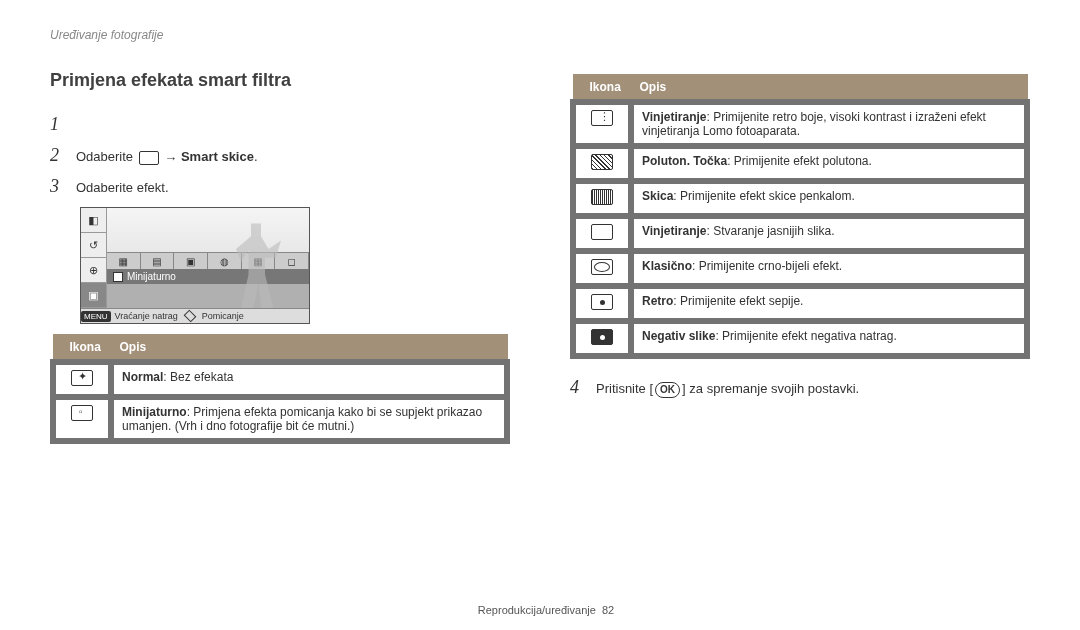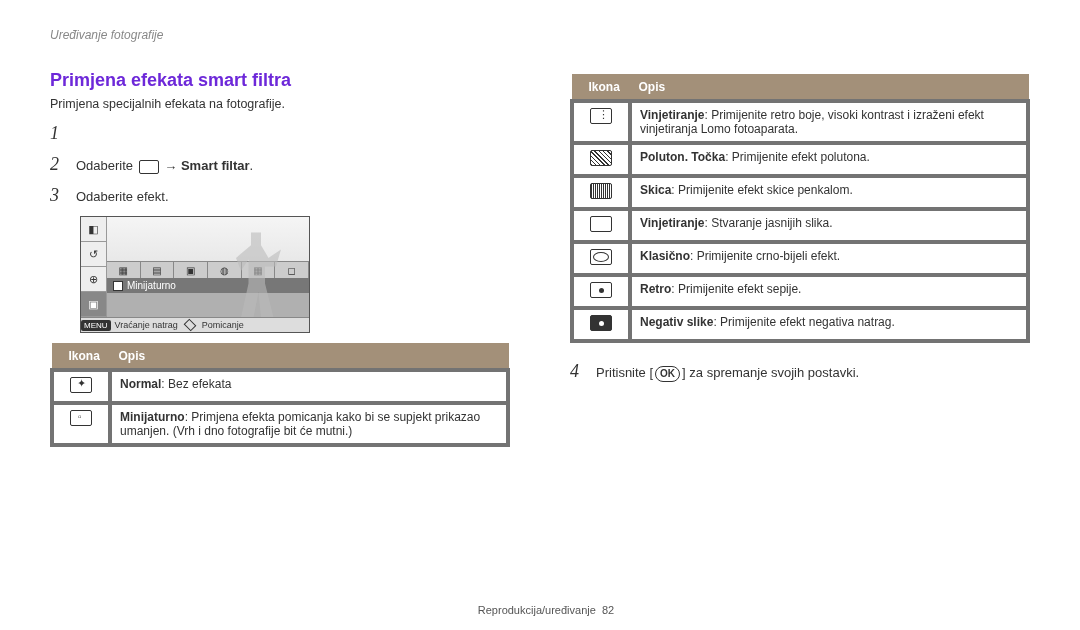--- a/index.html
+++ b/index.html
@@ -20,24 +20,24 @@
     margin-bottom: 28px;
   }
   .columns {
     display: flex;
     gap: 60px;
   }
   .col {
     flex: 1;
   }
   .section-title {
-    color: #6d28d9;
+    color: #404040;
     font-size: 18px;
     font-weight: 600;
-    margin-bottom: 6px;
+    margin-bottom: 23px;
   }
   .intro {
     font-size: 12.5px;
     margin-bottom: 12px;
   }
   .step {
     display: flex;
     gap: 12px;
     margin-bottom: 10px;
     align-items: baseline;
@@ -160,21 +160,21 @@
     background: #a39079;
     color: #fff;
     text-align: left;
     padding: 5px 8px;
     font-weight: bold;
     border: 1px solid #a39079;
   }
   table.icon-table th:first-child { width:58px;padding-left:16px; }
   table.icon-table td {
     padding: 5px 8px;
-    border: 4px solid #737373;
+    border: 6px solid #737373;
     vertical-align: top;
     margin-left: 30px;
   }
   table.icon-table td:first-child {
     text-align:center;
     width:58px;
   }
   .tbl-icon {
     display:inline-block;
     width:22px;height:16px;
@@ -206,30 +206,29 @@
 </style>
 </head>
 <body>
 
 <div class="header-note">Uređivanje fotografije</div>
 
 <div class="columns">
 
   <div class="col">
     <div class="section-title">Primjena efekata smart filtra</div>
-    <div class="intro">Primjena specijalnih efekata na fotografije.</div>
 
     <div class="step">
       <div class="step-num">1</div>
     </div>
 
     <div class="step">
       <div class="step-num">2</div>
       <div class="step-text">
-        <span>Odaberite </span><span class="icon-box"></span><span> → </span><span class="bold">Smart filtar</span>.
+        <span>Odaberite </span><span class="icon-box"></span><span> → </span><span class="bold">Smart skice</span>.
       </div>
     </div>
 
     <div class="step">
       <div class="step-num">3</div>
       <div class="step-text">Odaberite efekt.</div>
     </div>
 
     <div class="mock">
       <div class="mock-top">

